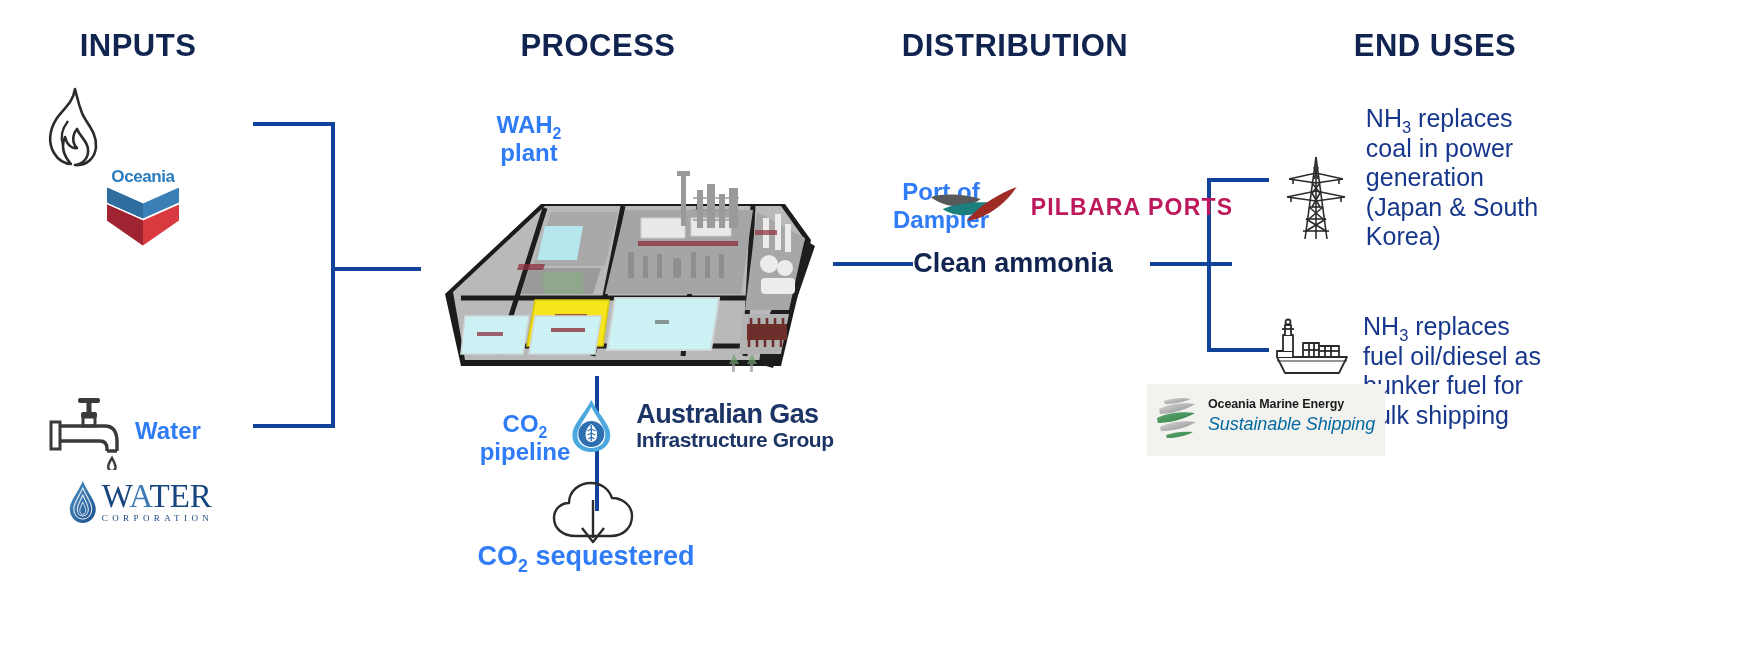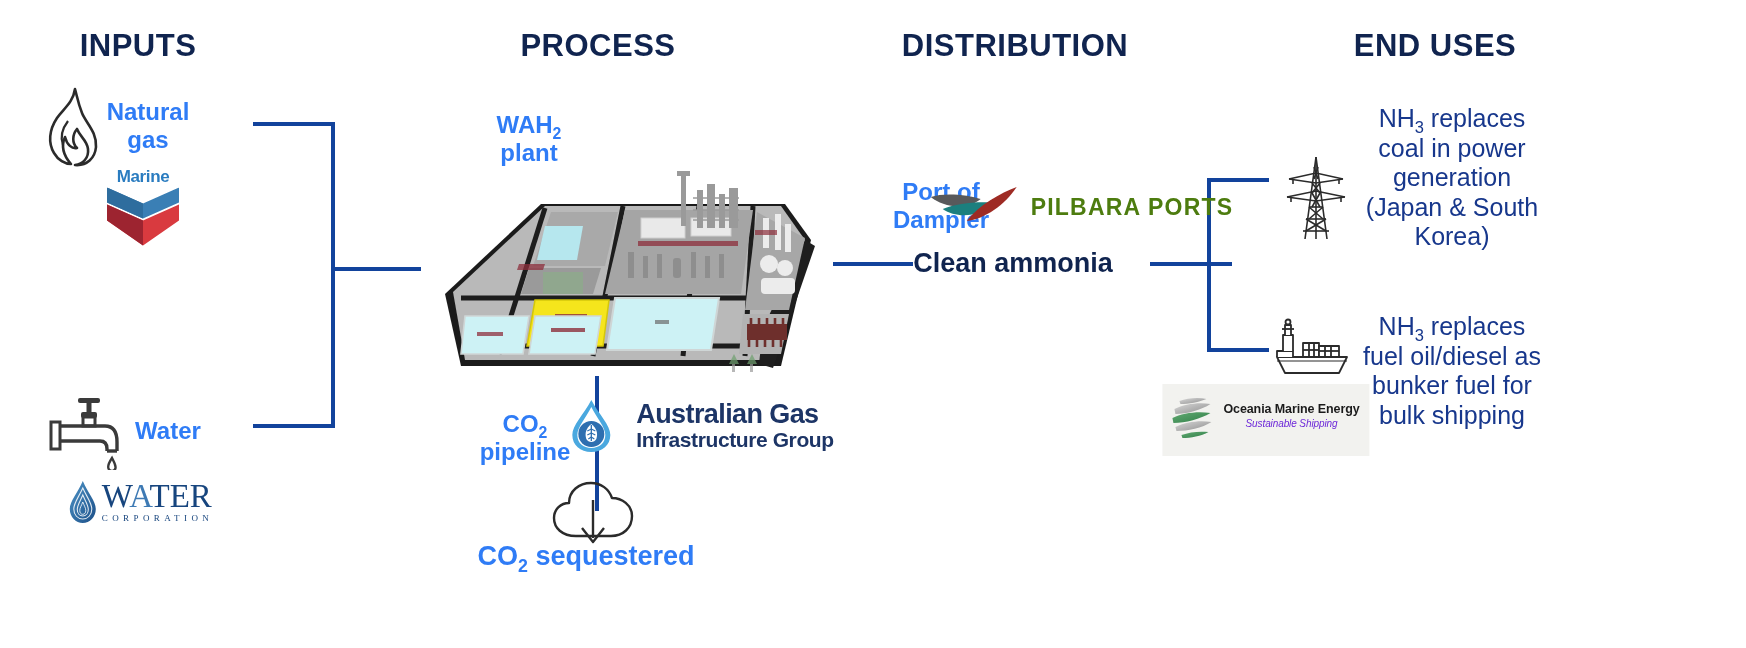--- a/index.html
+++ b/index.html
@@ -44,21 +44,21 @@
     text-align:right;
     white-space:pre-line;
     transform:translate(-50%,-50%);
   }
   .lbl-enduse{
     position:absolute;
     color:#17378c;
     font-weight:normal;
     font-size:25px;
     line-height:1.18;
-    text-align:center;
+    text-align:left;
     white-space:pre-line;
     transform:translate(-50%,-50%);
   }
   sub{font-size:.66em; line-height:0;}
 
   
   .conn{position:absolute;background:#12439c;}
 
   
   .icon{position:absolute;transform:translate(-50%,-50%);line-height:0;}
@@ -90,30 +90,30 @@
     font-style:italic;font-weight:bold;font-size:30px;color:#1d2e63;letter-spacing:-1px;
   }
 
   
   .agig{position:absolute;transform:translate(-50%,-50%);display:flex;align-items:center;gap:22px;}
   .agig-l1{font-size:27px;font-weight:bold;color:#1d3566;line-height:1.02;letter-spacing:-.6px;}
   .agig-l2{font-size:21px;font-weight:bold;color:#1d3566;line-height:1.05;letter-spacing:-.4px;}
 
   
   .pilbara{position:absolute;transform:translate(-50%,-50%);display:flex;align-items:center;gap:6px;}
-  .pilbara-word{font-size:23px;font-weight:bold;color:#4d7c0f;letter-spacing:1.2px;}
+  .pilbara-word{font-size:23px;font-weight:bold;color:#be185d;letter-spacing:1.2px;}
 
   
   .oceania{
     position:absolute;transform:translate(-50%,-50%);
     display:flex;align-items:center;gap:5px;
     background:#f2f2ef;padding:7px 10px 15px 6px;
   }
   .oce-l1{font-size:12.5px;font-weight:bold;color:#1b1b1b;line-height:1.25;letter-spacing:-.1px;}
-  .oce-l2{font-size:10px;font-style:italic;color:#6d28d9;line-height:1.25;letter-spacing:-.1px;text-align:center;}
+  .oce-l2{font-size:18px;font-style:italic;color:#0369a1;line-height:1.25;letter-spacing:-.1px;}
 
   
   .plant{position:absolute;transform:translate(-50%,-50%);filter:blur(.35px);}
 </style>
 </head>
 <body>
 
 <div class="stage">
 
   <div class="col-header" style="left:138px;top:28px;">INPUTS</div>
@@ -141,24 +141,23 @@
   <div class="icon" style="left:70px;top:127px;">
     <svg width="62" height="84" viewBox="0 0 62 84">
       <path d="M36 4 C34 18 24 24 18 33 C10 45 9 58 15 68 C19 75 26 79 32 79
                C24 70 22 61 26 52 C28 60 33 64 38 63 C33 58 33 50 38 44
                C41 52 48 55 49 64 C50 73 44 79 36 80 C48 81 56 73 57 62
                C58 47 47 38 43 28 C39 18 38 11 36 4 Z" fill="none" stroke="#2b2b2b" stroke-width="2.6" stroke-linejoin="round"></path>
       <path d="M29 36 C23 44 21 52 24 60" fill="none" stroke="#2b2b2b" stroke-width="2.2"></path>
     </svg>
   </div>
 
-  <div class="lbl-blue" style="left:148px;top:126px;"><span>Natural</span><br><span>gas</span></div>
 
   <div class="chevron-logo" style="left:143px;top:210px;">
-    <div class="chevron-word">Marine</div>
+    <div class="chevron-word">Oceania</div>
     <svg width="72" height="62" viewBox="0 0 72 62">
       <path d="M0 0 L36 16 L72 0 L72 15 L36 31 L0 15 Z" fill="#3a7fb5"></path>
       <path d="M0 0 L36 16 L36 31 L0 15 Z" fill="#2e6d9e"></path>
       <path d="M0 17 L36 33 L72 17 L72 33 L36 58 L0 33 Z" fill="#d93a3f"></path>
       <path d="M0 17 L36 33 L36 58 L0 33 Z" fill="#9d2430"></path>
     </svg>
   </div>
 
   <div class="icon" style="left:88px;top:432px;">
     <svg width="86" height="76" viewBox="0 0 86 76">

